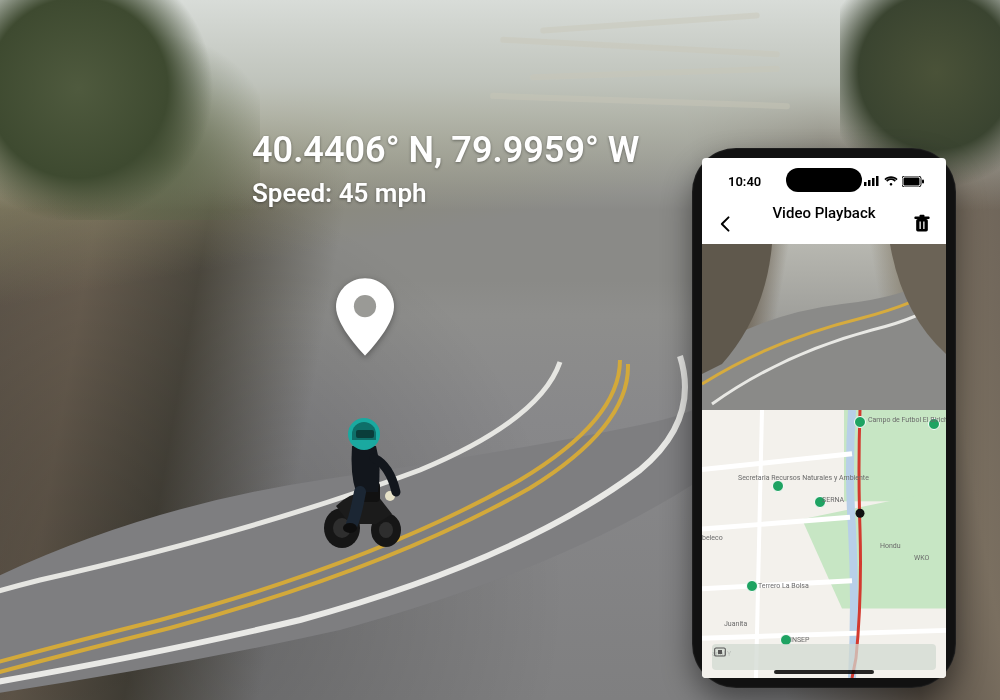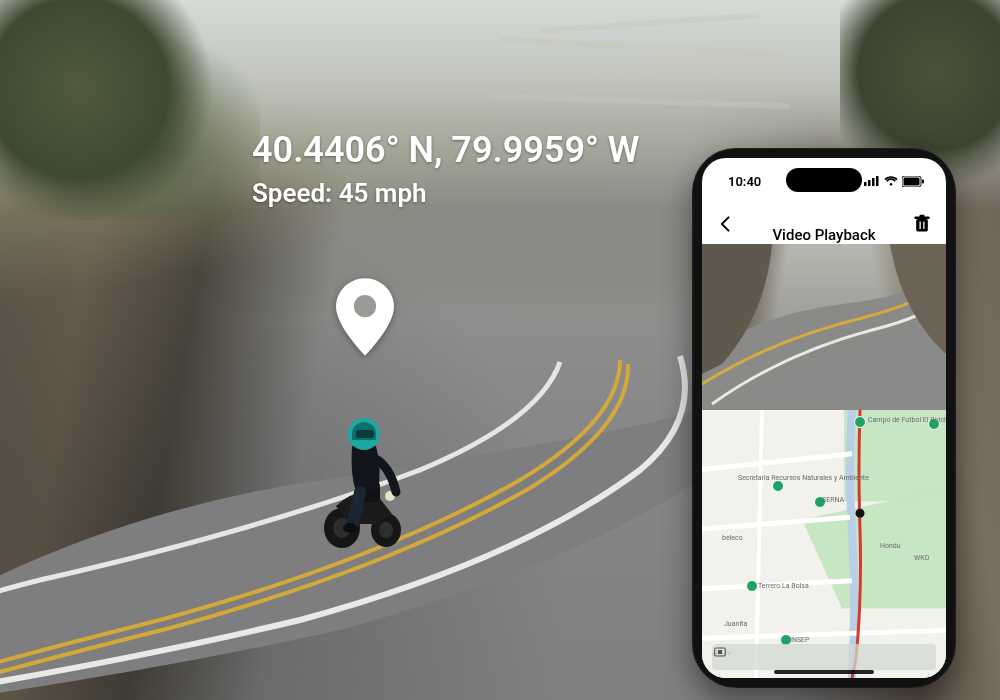--- a/index.html
+++ b/index.html
@@ -88,21 +88,21 @@
     border-radius:44px;
     background:#111;
     padding:10px;
     box-shadow:
       0 14px 30px rgba(0,0,0,0.45),
       inset 0 0 2px rgba(255,255,255,0.2);
   }
   .screen {
     position:relative;
     width:100%; height:100%;
-    border-radius:24px;
+    border-radius:4px;
     background:#fff;
     overflow:hidden;
   }
   .dynamic-island{
     position:absolute; top:10px; left:50%; transform:translateX(-50%);
     width:76px; height:24px; border-radius:14px; background:#000;
     z-index:20;
   }
   
   .statusbar{
@@ -111,21 +111,21 @@
     padding:0 22px 0 26px;
     font-size:13px; font-weight:600; color:#000;
     z-index:15;
   }
   .status-icons{ display:flex; align-items:center; gap:4px; }
   .status-icons svg{ display:block; }
 
   
   .app-header{
     position:absolute; top:46px; left:0; right:0; height:40px;
-    display:flex; align-items:flex-end; justify-content:center;
+    display:flex; align-items:flex-start; justify-content:center;
     background:#fff;
     z-index:10;
   }
   .app-header .back{
     position:absolute; left:14px; top:50%; transform:translateY(-50%);
     width:20px; height:20px; color:#000;
   }
   .app-header .title{ font-size:15px; font-weight:500; color:#000; }
   .app-header .trash{
     position:absolute; right:14px; top:50%; transform:translateY(-50%);
@@ -321,21 +321,21 @@
         <div class="map-pin" style="top:6px; left:152px;"></div>
         <div class="map-pin" style="top:8px; right:8px;"></div>
         <div class="map-pin" style="top:70px; left:70px;"></div>
         <div class="map-pin" style="top:86px; left:112px;"></div>
         <div class="map-pin" style="top:170px; left:44px;"></div>
         <div class="map-pin" style="top:224px; left:78px;"></div>
 
         <span class="map-label" style="top:6px; left:166px;">Campo de Futbol El Birichiche</span>
         <span class="map-label" style="top:64px; left:36px;">Secretaria Recursos Naturales y Ambiente</span>
         <span class="map-label" style="top:86px; left:120px;">SERNA</span>
-        <span class="map-label" style="top:124px; left:10px;padding-left:10px;">beleco</span>
+        <span class="map-label" style="top:124px; left:0;">beleco</span>
         <span class="map-label" style="top:132px; left:178px;">Hondu</span>
         <span class="map-label" style="top:144px; left:212px;">WKO</span>
         <span class="map-label" style="top:172px; left:56px;">Terrero La Bolsa</span>
         <span class="map-label" style="top:210px; left:22px;">Juanita</span>
         <span class="map-label" style="top:226px; left:88px;">INSEP</span>
         <span class="map-label" style="top:240px; left:10px;">anal Y</span>
 
         <div class="playbar">
           <svg viewBox="0 0 24 24">
             <rect x="4" y="6" width="16" height="12" rx="2" fill="none" stroke="#555" stroke-width="1.6"></rect>

